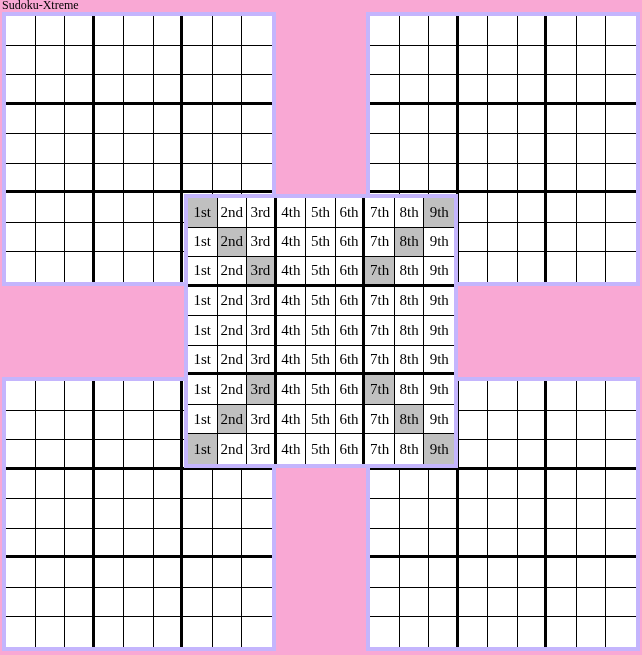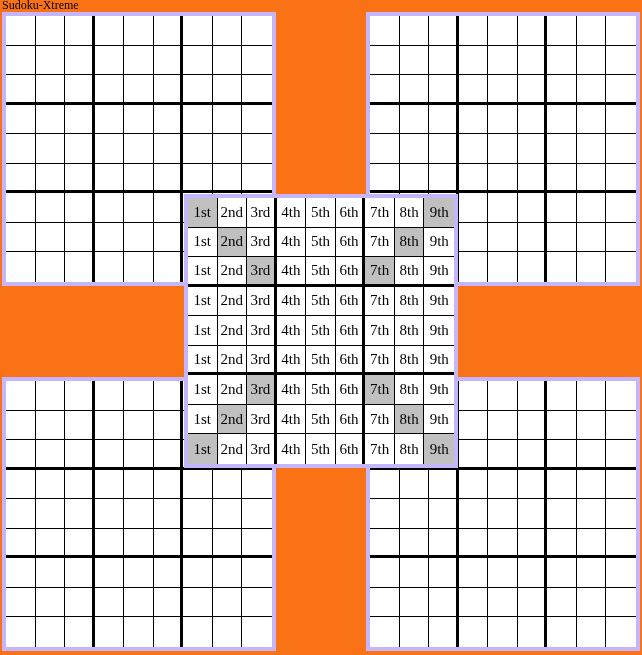--- a/index.html
+++ b/index.html
@@ -1,20 +1,20 @@
 <!DOCTYPE html>
 <html><head>
 <meta charset="utf-8">
 <style>
   html, body { margin: 0; padding: 0; background: #ffffff; }
   .stage {
     position: relative;
     width: 642px;
     height: 655px;
-    background: #f97316;
+    background: #f9a8d4;
     font-family: "Liberation Serif", serif;
   }
   .title {
     position: absolute;
     left: 2px;
     top: -2px;
     font-size: 12px;
     color: #000000;
     letter-spacing: 0px;
     white-space: nowrap;

